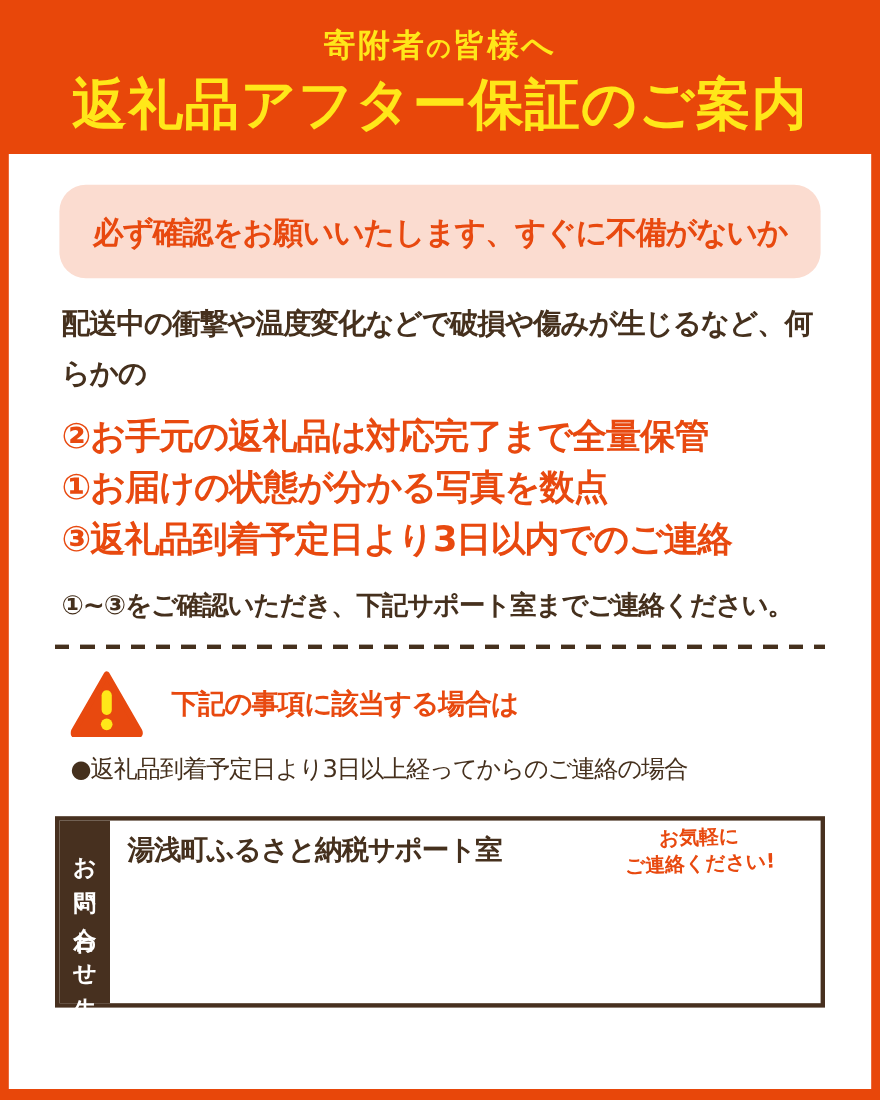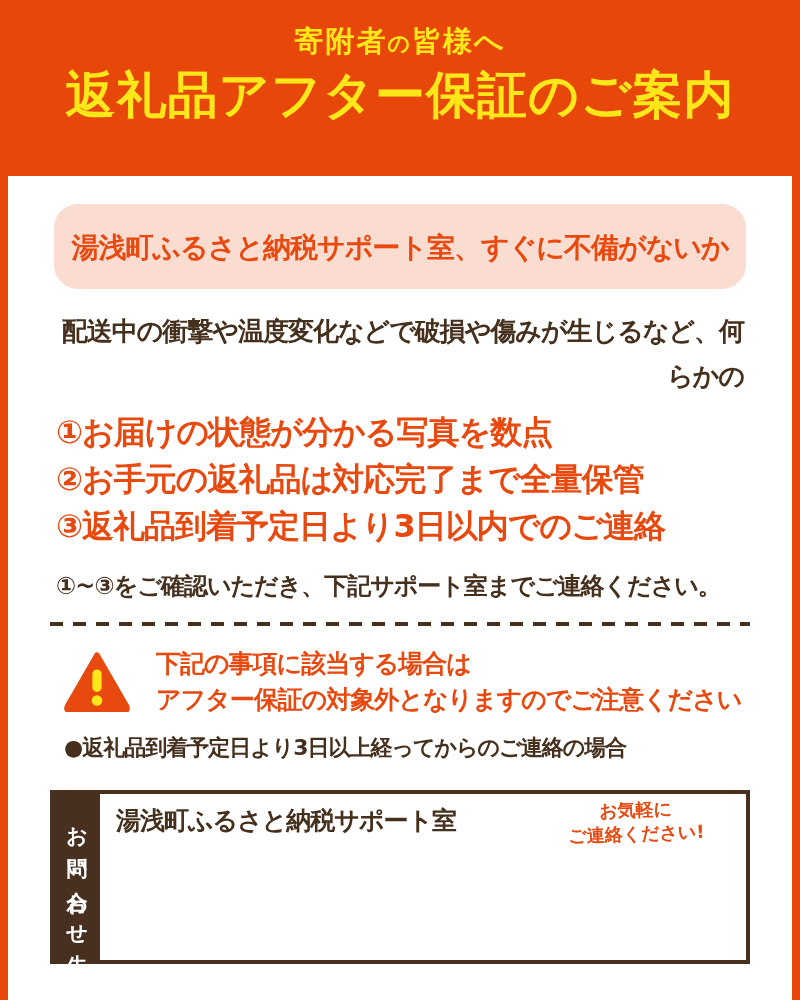--- a/index.html
+++ b/index.html
@@ -4,47 +4,47 @@
 <style>
   * { margin: 0; padding: 0; box-sizing: border-box; }
   body { font-family: "DejaVu Sans", sans-serif; }
   .page {
     position: relative;
     width: 800px; height: 1000px;
     background: #E8470A;
     overflow: hidden;
   }
   
-  .header { height: 176px; text-align: center; color: #FFE719; }
+  .header { height: 140px; text-align: center; color: #FFE719; }
   .subtitle { padding-top: 22px; font-size: 29px; font-weight: 900; letter-spacing: 2px; }
   .subtitle .small { font-size: 22px; }
   .title { font-size: 50px; font-weight: 900; letter-spacing: 1px; margin-top: 6px; line-height: 1.1; }
   
   .content {
     margin: 0 8px; height: 850px; background: #ffffff;
     overflow: hidden;
   }
   .notice-box {
     margin: 28px 46px 0; padding: 22px 8px 20px;
     background: #FBDCD0; border-radius: 24px;
     text-align: center; color: #E8490F;
     font-size: 28px; font-weight: 900; line-height: 1.55;
     letter-spacing: -1px;
   }
-  .intro { margin: 20px 48px 0; color: #45301D; font-size: 26px; font-weight: 900; line-height: 45px; letter-spacing: -1px; text-align: right; }
+  .intro { margin: 20px 48px 0; color: #45301D; font-size: 26px; font-weight: 900; line-height: 45px; letter-spacing: -1px; }
   .steps { margin: 10px 48px 0; color: #E8490F; font-size: 32px; font-weight: 900; line-height: 47px; letter-spacing: -1px; }
   .steps-note { margin: 20px 48px 0; color: #45301D; font-size: 24px; font-weight: 900; letter-spacing: -1px; }
   .dashed-divider {
     margin: 20px 42px 0; height: 4px;
     background: repeating-linear-gradient(90deg, #45301D 0 13px, transparent 13px 23px);
   }
   .warning { margin: 20px 0 0 56px; display: flex; align-items: center; gap: 26px; }
   .warning-icon { width: 66px; height: 60px; flex: 0 0 auto; }
   .warning-text { color: #E8490F; font-size: 25px; font-weight: 900; line-height: 36px; letter-spacing: -1px; }
-  .exclusions { margin: 12px 0 0 56px; color: #45301D; font-size: 22px; font-weight: 700; line-height: 36px; letter-spacing: -1px; }
+  .exclusions { margin: 12px 0 0 56px; color: #45301D; font-size: 22px; font-weight: 400; line-height: 36px; letter-spacing: -1px; }
   
   .contact-box {
     position: relative;
     margin: 24px 42px 0; height: 174px;
     border: 4px solid #47301F;
     background: #fff;
     display: flex;
   }
   .contact-sidebar {
     flex: 0 0 46px; background: #47301F;
@@ -70,46 +70,45 @@
   <header class="header">
     <div class="subtitle">
       <span>寄附者</span><span class="small">の</span><span>皆様へ</span>
     </div>
     <h1 class="title">返礼品アフター保証のご案内</h1>
   </header>
 
   <main class="content">
 
     <section class="notice-box">
-      <p>湯浅町ふるさと納税サポート室、すぐに不備がないか</p>
+      <p>必ず確認をお願いいたします、すぐに不備がないか</p>
     </section>
 
     <section class="intro">
       <p>配送中の衝撃や温度変化などで破損や傷みが生じるなど、何らかの</p>
     </section>
 
     <section class="steps">
+      <p>②お手元の返礼品は対応完了まで全量保管</p>
       <p>①お届けの状態が分かる写真を数点</p>
-      <p>②お手元の返礼品は対応完了まで全量保管</p>
       <p>③返礼品到着予定日より3日以内でのご連絡</p>
     </section>
 
     <p class="steps-note">①~③をご確認いただき、下記サポート室までご連絡ください。</p>
 
     <div class="dashed-divider"></div>
 
     <section class="warning">
       <svg class="warning-icon" viewBox="0 0 100 90">
         <path d="M50 4 L95 82 Q98 89 89 89 L11 89 Q2 89 5 82 Z" fill="#E8490F" stroke="#E8490F" stroke-width="8" stroke-linejoin="round"></path>
         <rect x="43" y="26" width="14" height="34" rx="7" fill="#FFE719"></rect>
         <circle cx="50" cy="73" r="8" fill="#FFE719"></circle>
       </svg>
       <div class="warning-text">
         <p>下記の事項に該当する場合は</p>
-        <p>アフター保証の対象外となりますのでご注意ください</p>
       </div>
     </section>
 
     <section class="exclusions">
       <p>●返礼品到着予定日より3日以上経ってからのご連絡の場合</p>
     </section>
 
     <section class="contact-box">
       <div class="contact-sidebar">
         <span class="vertical">お問い合わせ先</span>

